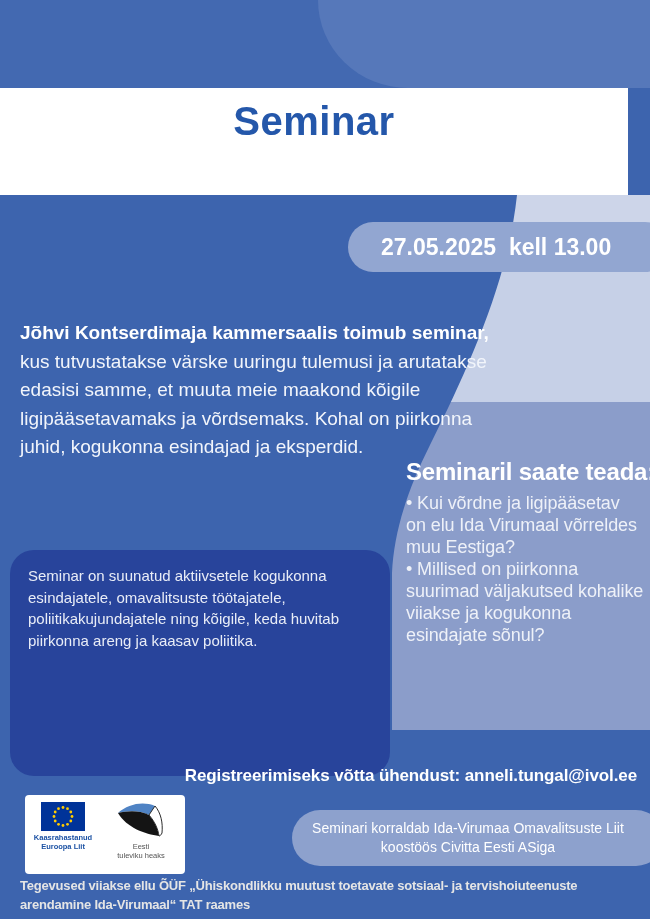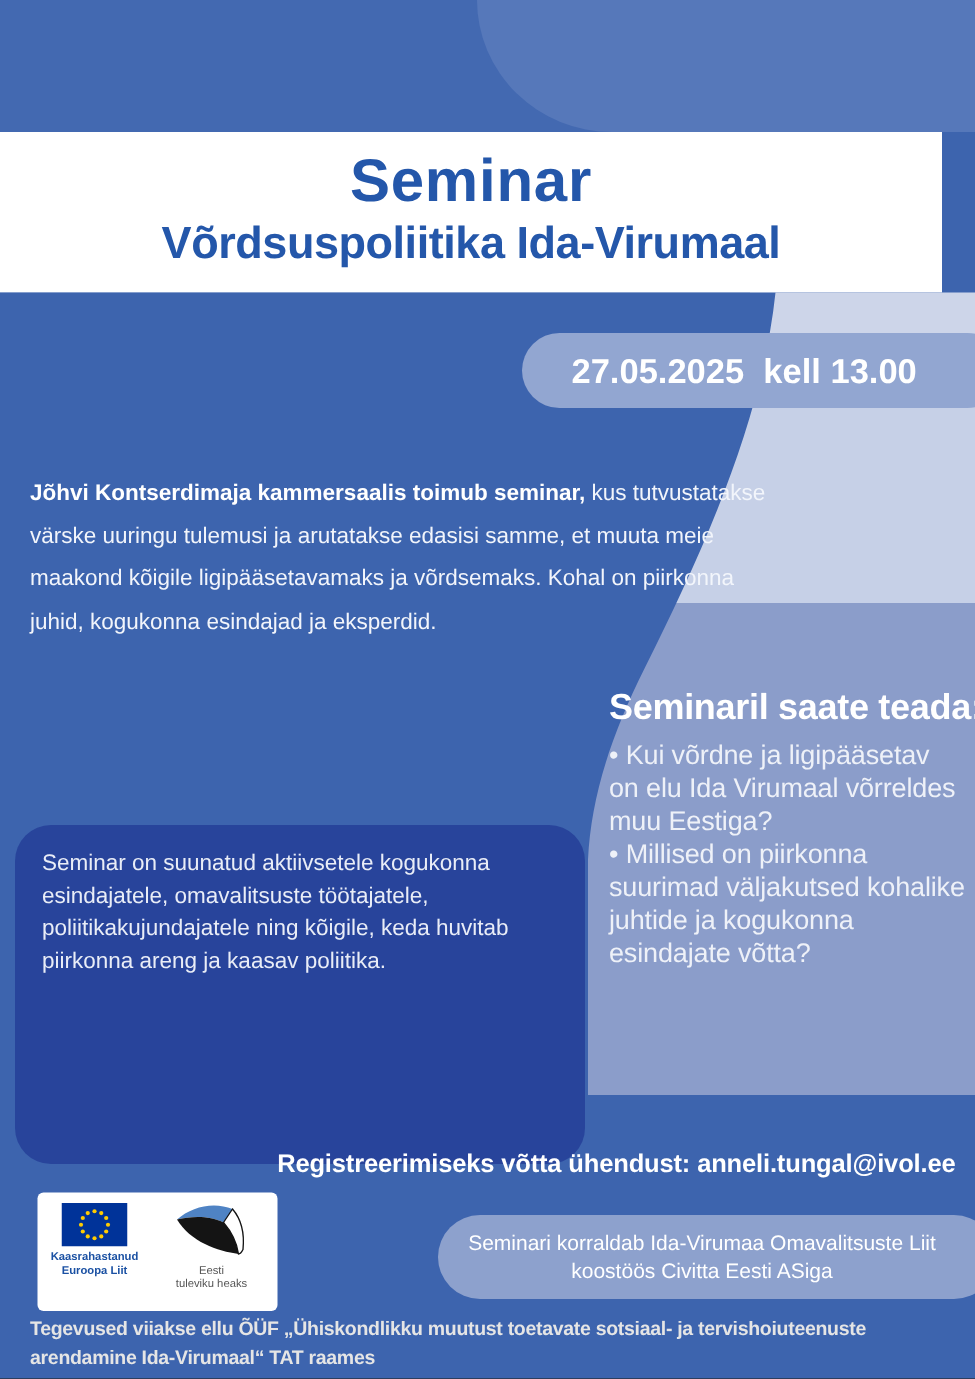--- a/index.html
+++ b/index.html
@@ -27,21 +27,21 @@
   .topics-bg{left:388px;top:402px;width:262px;height:328px;background:#8b9dca;}
 
   
   .curve-svg{left:0;top:195px;}
 
   
   .date-pill{left:348px;top:222px;width:322px;height:50px;background:#92a6d1;border-radius:25px;}
   .date-pill span{display:block;padding-left:33px;line-height:50px;font-size:23px;font-weight:bold;color:#fff;white-space:pre;}
 
   
-  .intro{left:20px;top:300px;width:500px;font-size:15px;line-height:28.5px;color:#f2f5fb;}
+  .intro{left:20px;top:300px;width:500px;font-size:19px;line-height:28.5px;color:#f2f5fb;}
   .intro b{color:#ffffff;}
 
   
   .topics-heading{left:406px;top:458px;font-size:24px;font-weight:bold;color:#fff;white-space:nowrap;letter-spacing:-.2px;}
   .topics-bullets{left:406px;top:492px;width:238px;color:#eef1f8;font-size:18px;line-height:22px;letter-spacing:-.1px;}
   .topics-bullets div{margin:0;}
 
   
   .audience-box{left:10px;top:550px;width:380px;height:226px;background:#28449b;border-radius:24px;box-sizing:border-box;padding:15px 18px;}
   .audience-box p{margin:0;color:#e9edf7;font-size:15px;line-height:21.5px;}
@@ -71,41 +71,40 @@
 <body>
 
 <div class="poster">
 
   <div class="abs header-band">
     <div class="abs header-light"></div>
   </div>
 
   <div class="abs title-band">
     <h1 class="title-main">Seminar</h1>
-    <h2 class="title-sub">Võrdsuspoliitika Ida-Virumaal</h2>
   </div>
 
   <div class="abs strip-top"></div>
   <div class="abs strip-mid"></div>
   <div class="abs topics-bg"></div>
 
   <svg class="abs curve-svg" width="520" height="535" viewBox="0 0 520 535">
     <path d="M0,0 H517 C508,85 470,170 430,250 C406,298 394,338 392,378 V535 H0 Z" fill="#3d64ae"></path>
   </svg>
 
   <div class="abs date-pill">
     <span>27.05.2025  kell 13.00</span>
   </div>
 
   <p class="abs intro"><b>Jõhvi Kontserdimaja kammersaalis toimub seminar,</b><span> kus tutvustatakse värske uuringu tulemusi ja arutatakse edasisi samme, et muuta meie maakond kõigile ligipääsetavamaks ja võrdsemaks. Kohal on piirkonna juhid, kogukonna esindajad ja eksperdid.</span></p>
 
   <div class="abs topics-heading">Seminaril saate teada:</div>
   <div class="abs topics-bullets">
     <div>• Kui võrdne ja ligipääsetav on elu Ida Virumaal võrreldes muu Eestiga?</div>
-    <div>• Millised on piirkonna suurimad väljakutsed kohalike juhtide ja kogukonna esindajate võtta?</div>
+    <div>• Millised on piirkonna suurimad väljakutsed kohalike viiakse ja kogukonna esindajate sõnul?</div>
   </div>
 
   <div class="abs audience-box">
     <p>Seminar on suunatud aktiivsetele kogukonna esindajatele, omavalitsuste töötajatele, poliitikakujundajatele ning kõigile, keda huvitab piirkonna areng ja kaasav poliitika.</p>
   </div>
 
   <div class="abs registration">Registreerimiseks võtta ühendust: anneli.tungal@ivol.ee</div>
 
   <div class="abs logo-card">
     <div class="logo-group eu-group">

